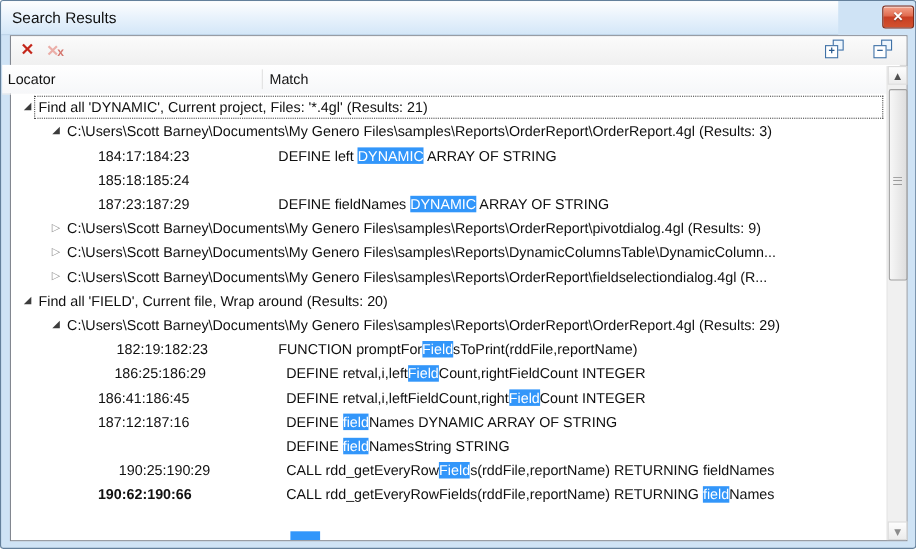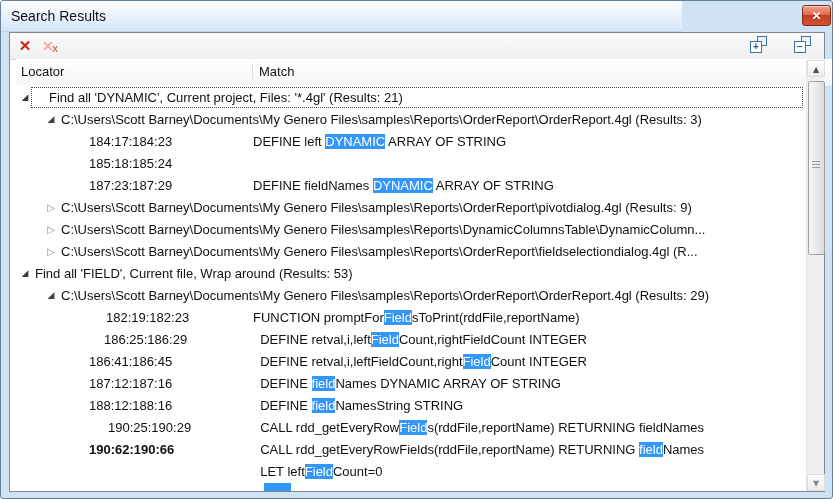--- a/index.html
+++ b/index.html
@@ -1,21 +1,21 @@
 <!DOCTYPE html>
 <html><head>
 <meta charset="utf-8">
 <style>
   html,body{margin:0;padding:0;}
   body{width:833px;height:499px;position:relative;font-family:"Liberation Sans",sans-serif;
        -webkit-font-smoothing:antialiased;}
   .window{position:absolute;left:0;top:0;width:831px;height:497px;border:1px solid #64809b;
           border-radius:3px;background:#cfe3f5;overflow:hidden;}
   
-  .titlebar{position:absolute;left:0;top:0;width:681px;height:30px;
+  .titlebar{position:absolute;left:0;top:0;width:761px;height:30px;
             background:linear-gradient(180deg,#fefefe 0%,#eaf3fc 45%,#d4e7f8 100%);
             border-bottom:1px solid #bdd3e8;}
   .title-text{position:absolute;left:10px;top:0;line-height:30px;font-size:14px;color:#101010;}
   .close-btn{position:absolute;left:801px;top:4px;width:27px;height:19px;border:1px solid #7e2b1a;
              border-radius:3px;background:linear-gradient(180deg,#f4a38b 0%,#e06a4e 45%,#c83e23 50%,#d2522f 100%);
              box-shadow:inset 0 1px 0 rgba(255,255,255,.55);cursor:pointer;text-align:center;}
   .close-btn .x{font-size:12px;font-weight:bold;color:#fff;line-height:19px;
                 text-shadow:0 1px 1px rgba(0,0,0,.45);}
   
   .panel{position:absolute;left:8px;top:31px;width:814px;height:458px;border:1px solid #828790;
@@ -31,21 +31,21 @@
   .tb-remove-all .smallx{position:absolute;left:12px;top:4px;font-size:11px;font-weight:bold;
                          color:#d4766e;line-height:18px;}
   .tb-stack{position:absolute;top:3px;width:20px;height:20px;cursor:pointer;}
   .tb-expand-all{left:739px;} .tb-collapse-all{left:783px;}
   .stack-back{position:absolute;left:8px;top:0;width:8px;height:8px;border:1px solid #3f71a6;
               background:#eef6fd;}
   .stack-front{position:absolute;left:1px;top:5px;width:10px;height:10px;border:1px solid #3f71a6;
                background:#ffffff;text-align:center;}
   .stack-front .sign{font-size:10px;font-weight:bold;color:#27598f;line-height:10px;display:block;}
   
-  .header{position:absolute;left:15px;top:58px;width:816px;height:26px;
+  .header{position:absolute;left:1px;top:58px;width:816px;height:26px;
           background:linear-gradient(180deg,#ffffff 0%,#f6f7f9 100%);border-bottom:1px solid #ececec;}
   .h-label{position:absolute;top:0;line-height:25px;font-size:13px;color:#111;}
   .h-locator{left:5px;} .h-match{left:243px;}
   .h-sep{position:absolute;left:236px;top:4px;bottom:4px;width:1px;background:#e2e2e2;}
   
   .tree{position:absolute;left:9px;top:84px;width:796px;height:406px;background:#fff;
         overflow:hidden;padding-top:2px;box-sizing:border-box;}
   .row{position:relative;height:22px;white-space:nowrap;font-size:13px;color:#101010;cursor:default;}
   .lbl{position:absolute;top:0;line-height:22px;}
   .match-text{white-space:pre;}
@@ -109,21 +109,21 @@
   <div class="header">
     <span class="h-label h-locator">Locator</span>
     <span class="h-sep"></span>
     <span class="h-label h-match">Match</span>
   </div>
 
   <div class="tree">
       <div class="row lvl0">
         <div class="focus-outline"></div>
         <span class="arrow exp" style="left: 9px;">◢</span>
-        <span class="lbl" style="left: 39px;">Find all 'DYNAMIC', Current project, Files: '*.4gl' (Results: 21)</span>
+        <span class="lbl" style="left: 25px;">Find all 'DYNAMIC', Current project, Files: '*.4gl' (Results: 21)</span>
       </div>
       <div class="row lvl1">
         <span class="arrow exp" style="left: 35px;">◢</span>
         <span class="lbl" style="left: 51px;">C:\Users\Scott Barney\Documents\My Genero Files\samples\Reports\OrderReport\OrderReport.4gl (Results: 3)</span>
       </div>
       <div class="row match">
         <span class="lbl" style="left: 79px;">184:17:184:23</span>
         <span class="lbl match-text" style="left: 243px;">DEFINE left <span class="hl">DYNAMIC</span> ARRAY OF STRING</span>
       </div>
       <div class="row match">
@@ -140,21 +140,21 @@
       <div class="row lvl1">
         <span class="arrow col" style="left: 35px;">▷</span>
         <span class="lbl" style="left: 51px;">C:\Users\Scott Barney\Documents\My Genero Files\samples\Reports\DynamicColumnsTable\DynamicColumn...</span>
       </div>
       <div class="row lvl1">
         <span class="arrow col" style="left: 35px;">▷</span>
         <span class="lbl" style="left: 51px;">C:\Users\Scott Barney\Documents\My Genero Files\samples\Reports\OrderReport\fieldselectiondialog.4gl (R...</span>
       </div>
       <div class="row lvl0">
         <span class="arrow exp" style="left: 9px;">◢</span>
-        <span class="lbl" style="left: 25px;">Find all 'FIELD', Current file, Wrap around (Results: 53)</span>
+        <span class="lbl" style="left: 25px;">Find all 'FIELD', Current file, Wrap around (Results: 20)</span>
       </div>
       <div class="row lvl1">
         <span class="arrow exp" style="left: 35px;">◢</span>
         <span class="lbl" style="left: 51px;">C:\Users\Scott Barney\Documents\My Genero Files\samples\Reports\OrderReport\OrderReport.4gl (Results: 29)</span>
       </div>
       <div class="row match">
         <span class="lbl" style="left: 96px;">182:19:182:23</span>
         <span class="lbl match-text" style="left: 243px;">FUNCTION promptFor<span class="hl">Field</span>sToPrint(rddFile,reportName)</span>
       </div>
       <div class="row match">
@@ -163,33 +163,31 @@
       </div>
       <div class="row match">
         <span class="lbl" style="left: 79px;">186:41:186:45</span>
         <span class="lbl match-text" style="left: 243px;">  DEFINE retval,i,leftFieldCount,right<span class="hl">Field</span>Count INTEGER</span>
       </div>
       <div class="row match">
         <span class="lbl" style="left: 79px;">187:12:187:16</span>
         <span class="lbl match-text" style="left: 243px;">  DEFINE <span class="hl">field</span>Names DYNAMIC ARRAY OF STRING</span>
       </div>
       <div class="row match">
-        <span class="lbl" style="left: 79px;">188:12:188:16</span>
         <span class="lbl match-text" style="left: 243px;">  DEFINE <span class="hl">field</span>NamesString STRING</span>
       </div>
       <div class="row match">
         <span class="lbl" style="left: 79px; margin-left: 19px;">190:25:190:29</span>
         <span class="lbl match-text" style="left: 243px;">  CALL rdd_getEveryRow<span class="hl">Field</span>s(rddFile,reportName) RETURNING fieldNames</span>
       </div>
       <div class="row match">
         <span class="lbl" style="left: 79px; font-weight: bold;">190:62:190:66</span>
         <span class="lbl match-text" style="left: 243px;">  CALL rdd_getEveryRowFields(rddFile,reportName) RETURNING <span class="hl">field</span>Names</span>
       </div>
       <div class="row match">
-        <span class="lbl match-text" style="left: 243px;">  LET left<span class="hl">Field</span>Count=0</span>
       </div>
       <div class="row match">
         <span class="hl frag"></span>
       </div>
     </div>
 
   <div class="scrollbar">
     <div class="sb-btn sb-up">
       <span>▲</span>
     </div>

